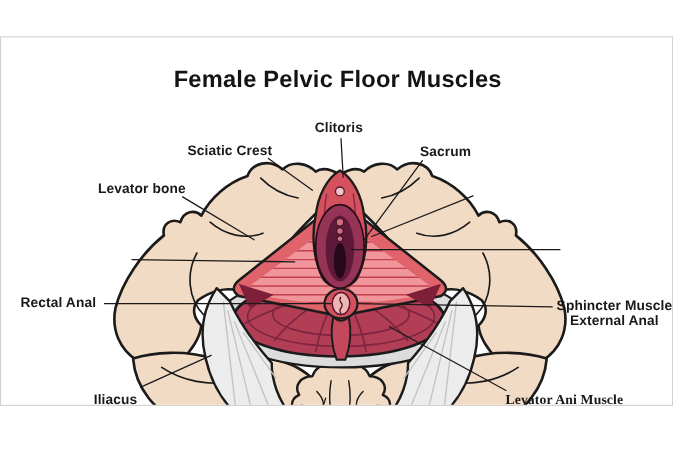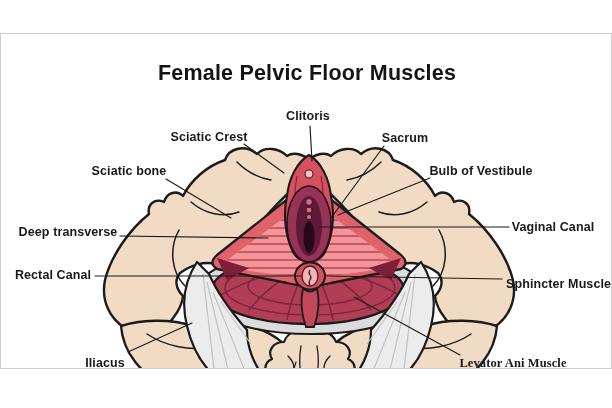--- a/index.html
+++ b/index.html
@@ -183,31 +183,29 @@
       <line x1="283" y1="367" x2="295" y2="328"></line>
     </g>
   </svg>
 
   <div class="labels">
     <div class="title">Female Pelvic Floor Muscles</div>
 
     <div class="lbl l-clitoris">Clitoris</div>
     <div class="lbl l-public-crest">Sciatic Crest</div>
     <div class="lbl l-urethra">Sacrum</div>
-    <div class="lbl l-sciatic">Sciatic bone</div>
+    <div class="lbl l-sciatic">Levator bone</div>
 
     <div class="lbl l-deep">
-      <div>Deep transverse</div>
     </div>
 
-    <div class="lbl l-rectal">Rectal Canal</div>
-    <div class="lbl l-bulb">Bulb of Vestibule</div>
-    <div class="lbl l-vaginal">Vaginal Canal</div>
+    <div class="lbl l-rectal">Rectal Anal</div>
 
     <div class="lbl block-left l-sphincter">
       <div>Sphincter Muscle</div>
+      <div>External Anal</div>
     </div>
 
     <div class="lbl l-levator">Levator Ani Muscle</div>
     <div class="lbl l-iliacus">Iliacus</div>
     <div class="lbl l-sacrum">Sacrum</div>
   </div>
 </div>
 
 </body></html>

